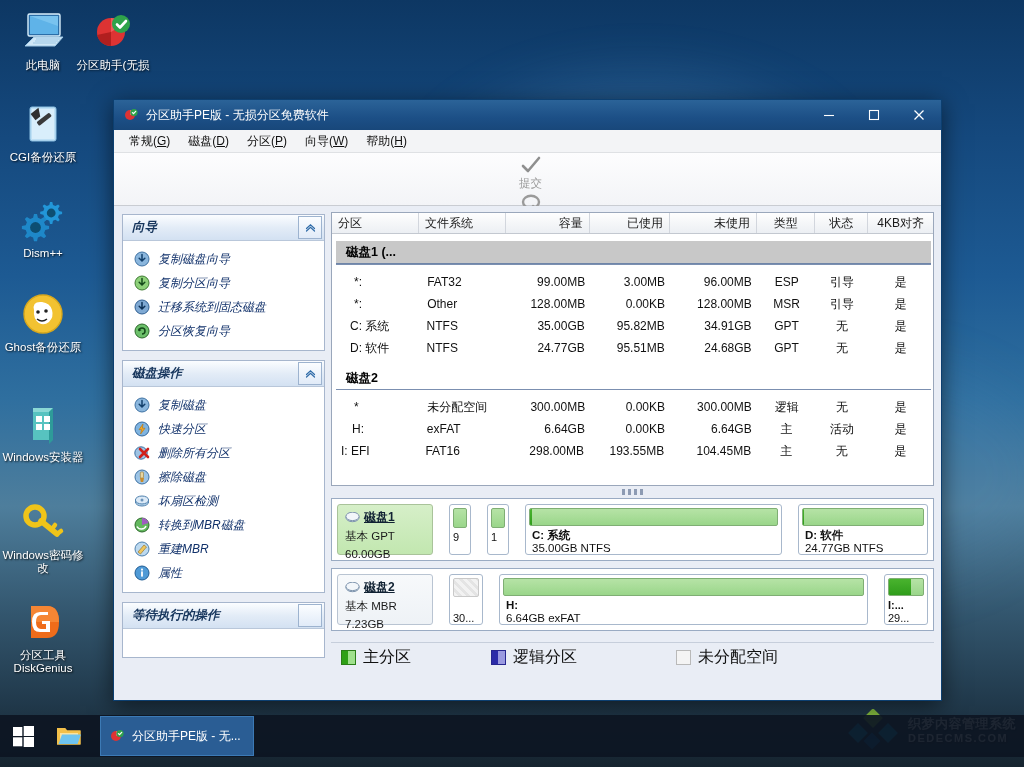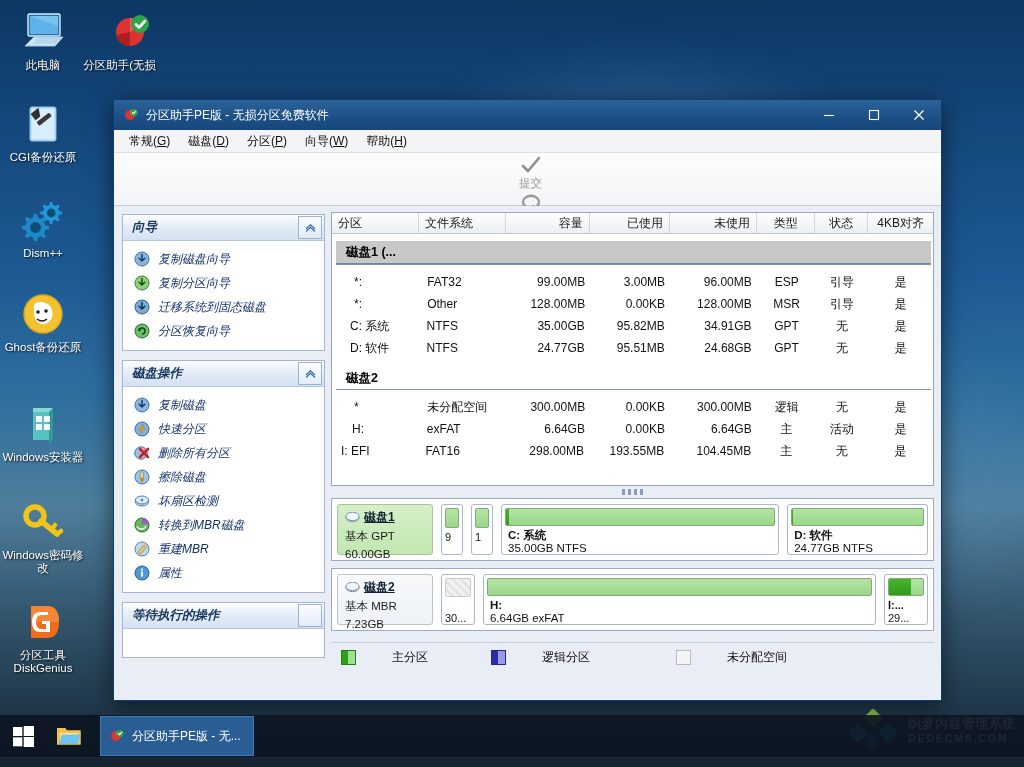--- a/index.html
+++ b/index.html
@@ -104,42 +104,42 @@
   .td{font-size:12px;color:#111;display:flex;align-items:center;padding:0 6px;
     box-sizing:border-box;white-space:nowrap;}
 
   #splitter{height:12px;display:flex;align-items:center;justify-content:center;}
   #splitter .bars{display:flex;gap:3px;}
   #splitter .bars i{width:3px;height:6px;background:#8d9bb3;display:block;}
 
   
   #diskmap{flex:1;display:flex;flex-direction:column;gap:7px;min-height:0;}
   .disk-row{height:63px;border:1px solid #9aabc3;background:#fff;display:flex;
-    align-items:stretch;padding:5px;box-sizing:border-box;gap:8px;}
+    align-items:stretch;padding:5px;box-sizing:border-box;gap:16px;}
   .disk-info{width:96px;flex:none;border:1px solid #a9c39a;border-radius:3px;
     background:linear-gradient(180deg,#d6efc8 0%,#c2e7b0 100%);
     padding:4px 0 0 7px;box-sizing:border-box;}
   .disk-info .dl1{display:flex;align-items:center;font-size:12px;font-weight:bold;
     color:#123;text-decoration:underline;}
   .disk-info .dl1 .dico{width:15px;height:11px;margin-right:4px;flex:none;}
   .disk-info .dl2,.disk-info .dl3{font-size:11.5px;color:#1a1a1a;line-height:14px;}
   .part{border:1px solid #a8b8cc;border-radius:3px;background:#fff;position:relative;
     display:flex;flex-direction:column;box-sizing:border-box;overflow:hidden;}
   .part .bar{height:18px;margin:3px 3px 0;border:1px solid #7fae74;border-radius:2px;
     background:linear-gradient(180deg,#b6e3a6 0%,#9ad68a 100%);position:relative;overflow:hidden;}
   .part .bar .used{position:absolute;left:0;top:0;bottom:0;
     background:linear-gradient(180deg,#49b32e 0%,#2f9d1b 100%);}
   .part .bar.unalloc{border:1px solid #c9c9c9;background:repeating-linear-gradient(45deg,#f2f2f2 0 3px,#e4e4e4 3px 6px);}
   .part .ptxt{padding:2px 0 0 6px;font-size:11.5px;line-height:14px;color:#111;white-space:nowrap;overflow:hidden;}
   .part .ptxt b{font-weight:bold;}
   .part.narrow .ptxt{padding-left:3px;font-size:11px;}
 
   #legend{height:28px;flex:none;display:flex;align-items:center;
     border-top:1px solid #c6cedb;margin-top:4px;}
-  .lg{display:flex;align-items:center;font-size:12px;color:#111;gap:29px;}
+  .lg{display:flex;align-items:center;font-size:16px;color:#111;}
   .lg .sw{width:13px;height:13px;border:1px solid #6d6d6d;margin-right:7px;display:block;}
   .sw.primary{background:linear-gradient(90deg,#2ea016 0%,#2ea016 45%,#9fe08c 45%,#9fe08c 100%);border-color:#2a7d18;}
   .sw.logical{background:linear-gradient(90deg,#2b2ba8 0%,#2b2ba8 45%,#9a9ae0 45%,#9a9ae0 100%);border-color:#26268f;}
   .sw.unalloc{background:#f4f4f4;border-color:#b9b9b9;}
 </style>
 </head>
 <body>
 
 <div id="desktop">
   <div class="dt-glow" style="left:430px;top:80px;width:420px;height:260px;background:rgba(120,185,230,.18);"></div>
@@ -151,21 +151,21 @@
         <rect x="9" y="6" width="32" height="22" rx="1.5" fill="#2b6ea8" stroke="#d8eefb" stroke-width="1.4"></rect>
         <rect x="11" y="8" width="28" height="18" fill="#5fb3e8"></rect>
         <path d="M11 8 L39 8 L39 18 Z" fill="#85cbf2" opacity=".7"></path>
         <path d="M6 38 L15 29 L44 29 L36 38 Z" fill="#cfe7f7" stroke="#9dc7e4" stroke-width="1"></path>
         <path d="M17 31 L41 31 M16 33 L39 33 M14 35 L37 35" stroke="#9dc7e4" stroke-width="1"></path>
       </svg>
     </span>
     <span class="desk-label">此电脑</span>
   </div>
 
-  <div class="desk-icon" style="left:70px;top:8px;text-align:right;">
+  <div class="desk-icon" style="left:70px;top:8px;">
     <span class="gl">
       <svg width="48" height="48" viewBox="0 0 48 48">
         <circle cx="22" cy="24" r="14" fill="#d33"></circle>
         <path d="M22 10 A14 14 0 0 1 34 17 L22 24 Z" fill="#f05a5a"></path>
         <path d="M8 27 A14 14 0 0 0 22 38 L22 24 Z" fill="#b01f1f"></path>
         <circle cx="32" cy="16" r="9" fill="#2fa34a"></circle>
         <path d="M28 16.5 l3 3 l6 -6.5" stroke="#fff" stroke-width="2.6" fill="none" stroke-linecap="round" stroke-linejoin="round"></path>
       </svg>
     </span>
     <span class="desk-label">分区助手(无损</span>

